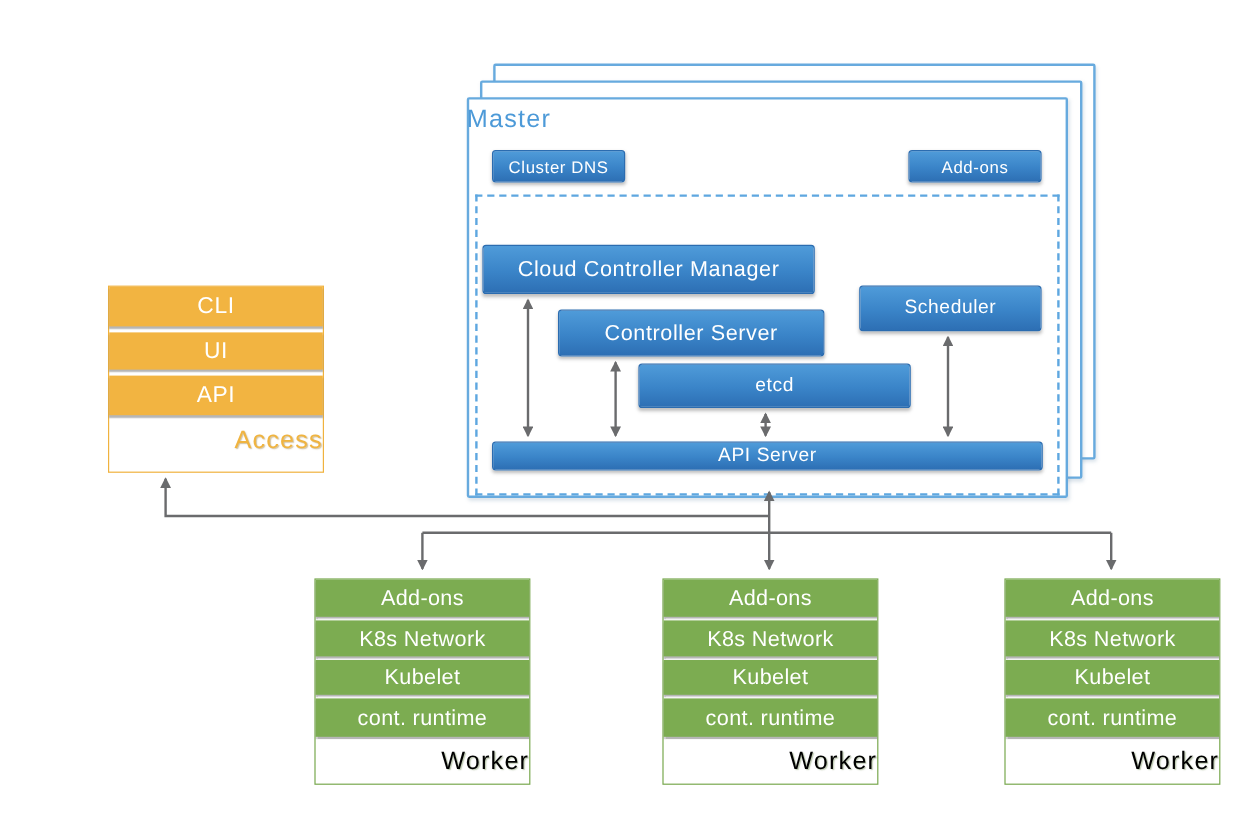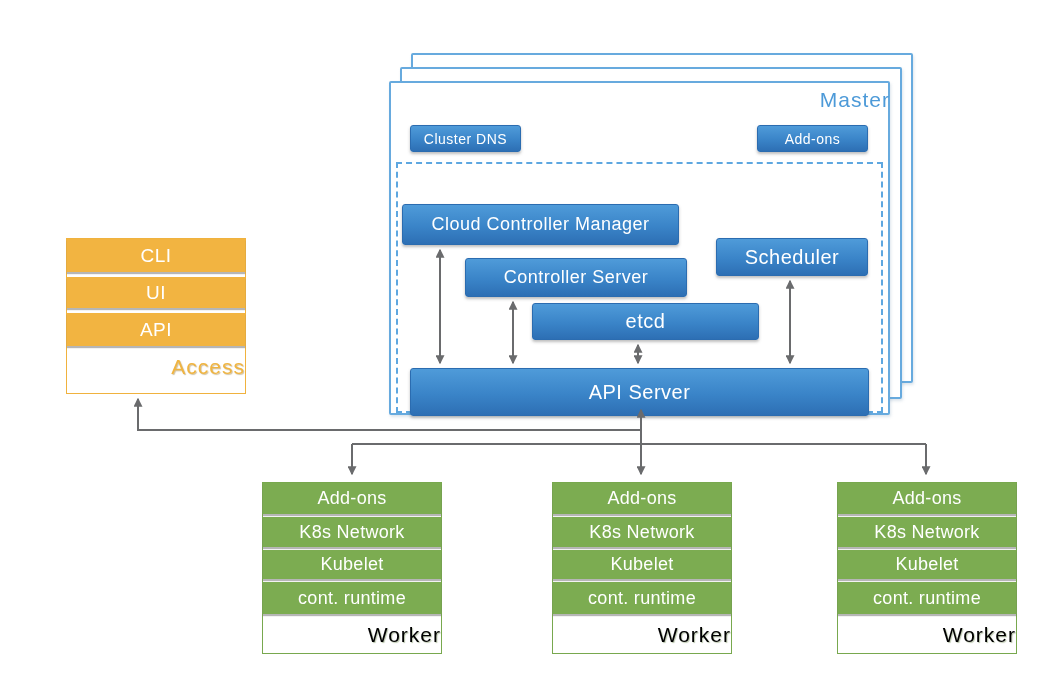--- a/index.html
+++ b/index.html
@@ -11,28 +11,28 @@
   .blue-box{
     position:absolute;
     background:linear-gradient(180deg,#4f9bd9 0%,#3a84c8 55%,#2d6fb4 100%);
     border:1px solid #2b6cb0;border-radius:3px;
     color:#ffffff;display:flex;align-items:center;justify-content:center;
     box-shadow:0 2px 3px rgba(70,70,70,.35);
     letter-spacing:.5px;box-sizing:border-box;
   }
   .btn-sm{font-size:14px;}
   .comp{font-size:18px;}
-  .comp-lg{font-size:20px;}
+  .comp-lg{font-size:16px;}
   
   .layer{
     position:absolute;background:#ffffff;border:2px solid #67aade;border-radius:2px;
     box-sizing:border-box;box-shadow:1px 2px 3px rgba(120,150,180,.25);
   }
   .master-title{
-    position:absolute;left:389px;top:88px;width:501px;text-align:right;
+    position:absolute;left:389px;top:88px;width:501px;text-align:left;
     color:#4d9ad8;font-size:21px;letter-spacing:1px;
   }
   .runtime-box{
     position:absolute;left:396px;top:162px;width:487px;height:251px;
     border:2px dashed #5ea7e0;box-sizing:border-box;background:transparent;
   }
   .runtime-title{
     position:absolute;left:396px;top:170px;width:487px;text-align:center;
     color:#4d9ad8;font-size:21px;letter-spacing:1px;
   }
@@ -69,23 +69,23 @@
 
   <div class="blue-box btn-sm" style="left:410px;top:125px;width:111px;height:27px;">Cluster DNS</div>
   <div class="blue-box btn-sm" style="left:757px;top:125px;width:111px;height:27px;">Add-ons</div>
 
   <div class="runtime-box"></div>
 
   <div class="blue-box comp" style="left:402px;top:204px;width:277px;height:41px;">Cloud Controller Manager</div>
   <div class="blue-box comp" style="left:465px;top:258px;width:222px;height:39px;">Controller Server</div>
   <div class="blue-box comp-lg" style="left:532px;top:303px;width:227px;height:37px;">etcd</div>
   <div class="blue-box comp-lg" style="left:716px;top:238px;width:152px;height:38px;">Scheduler</div>
-  <div class="blue-box comp-lg" style="left:410px;top:368px;width:459px;height:48px;">API Server</div>
+  <div class="blue-box comp-lg" style="left:410px;top:368px;width:459px;height:24px;">API Server</div>
 
-  <div class="stack stack-orange" style="left:66px;top:238px;width:180px;height:156px;">
+  <div class="stack stack-orange" style="left:90px;top:238px;width:180px;height:156px;">
     <div class="bar bar-orange" style="top:0;height:33px;">CLI</div>
     <div class="bar bar-orange" style="top:38px;height:31px;">UI</div>
     <div class="bar bar-orange" style="top:74px;height:33px;">API</div>
     <div class="stack-label label-orange" style="top:116px;">Access</div>
   </div>
 
   <div class="stack stack-green" style="left:262px;top:482px;width:180px;height:172px;">
     <div class="bar bar-green" style="top:0;height:31px;">Add-ons</div>
     <div class="bar bar-green" style="top:34px;height:30px;">K8s Network</div>
     <div class="bar bar-green" style="top:67px;height:29px;">Kubelet</div>

